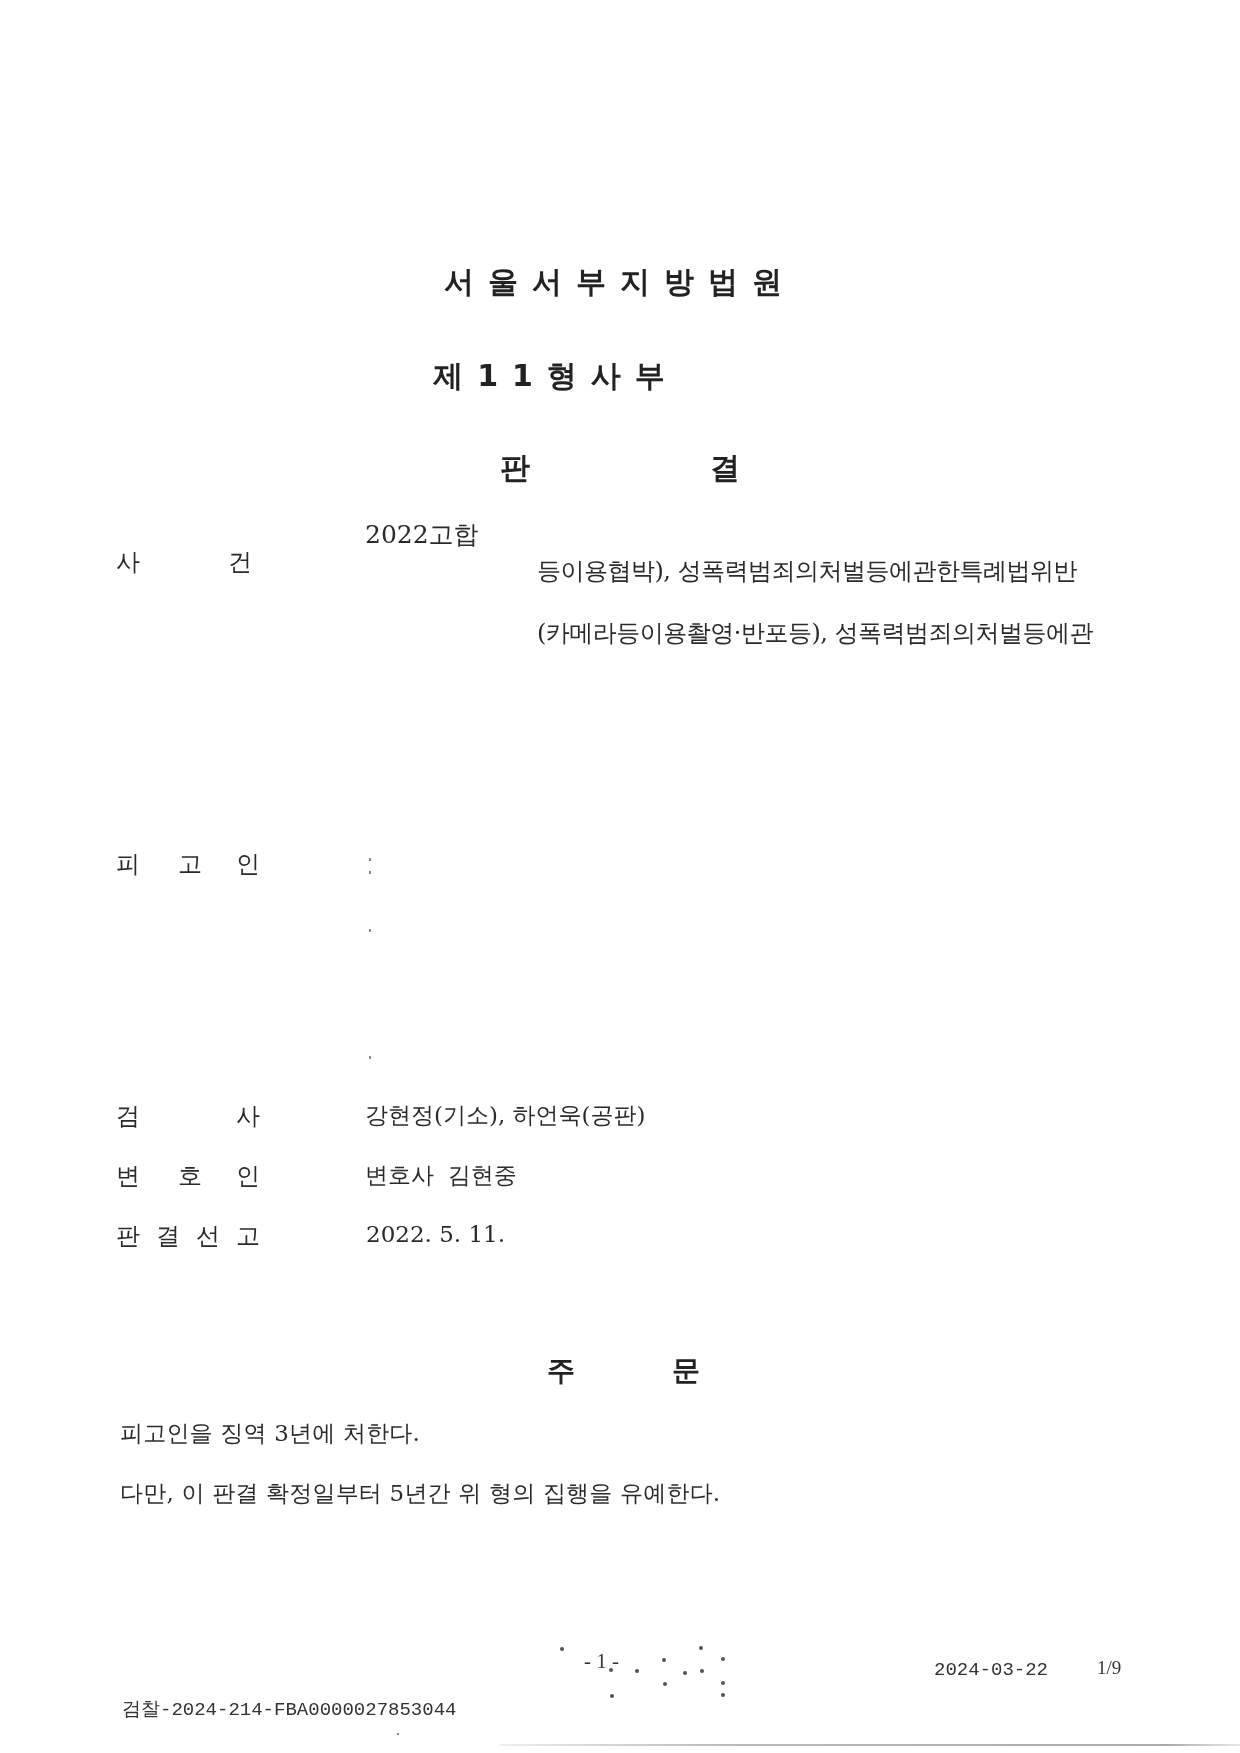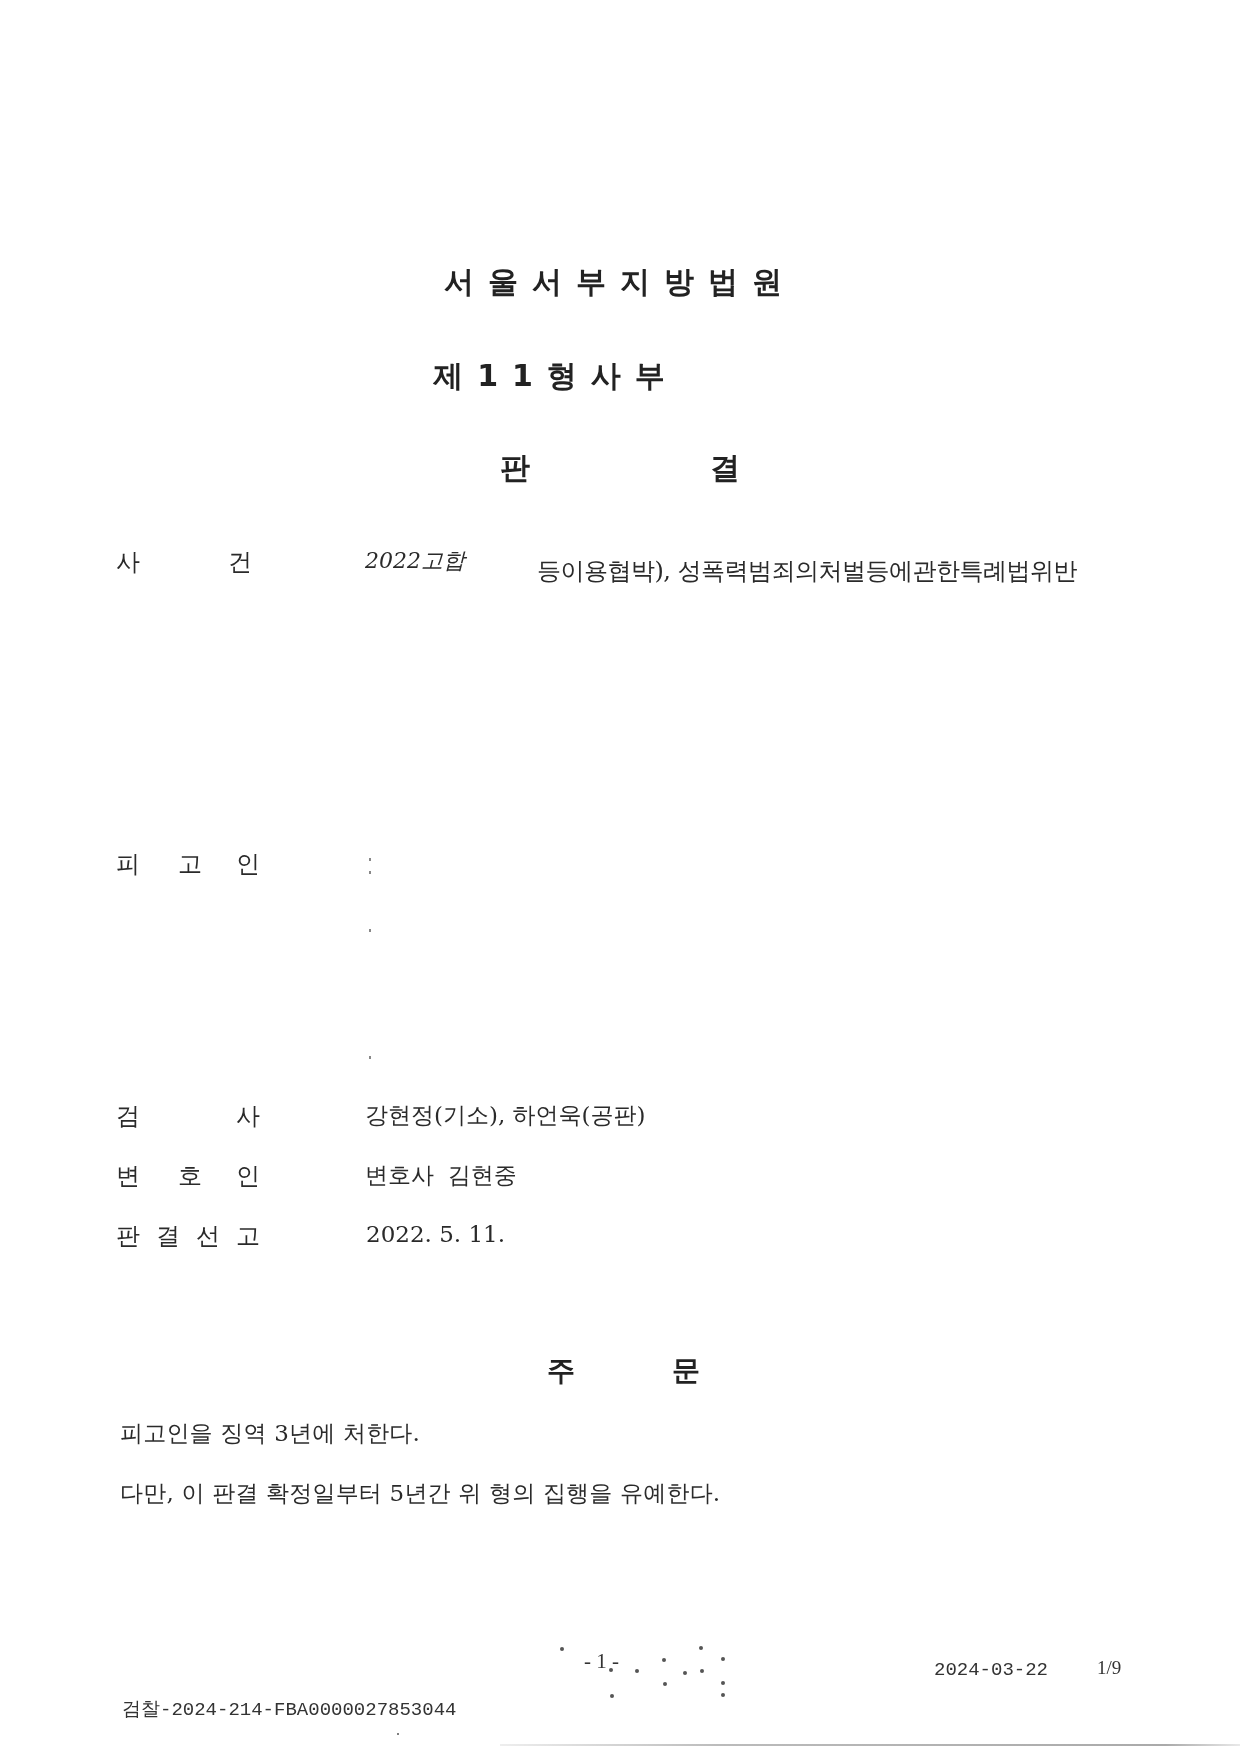--- a/index.html
+++ b/index.html
@@ -46,21 +46,21 @@
     .field-label {
       font-size: 24px;
       color: #2a2a2a;
     }
     .label-char { position: absolute; }
 
     .field-value {
       font-size: 23px;
       color: #2a2a2a;
     }
-    .case-number { left: 365px; top: 546px; font-size: 22px; font-style: italic; }
+    .case-number { left: 365px; top: 518px; font-size: 25px; }
 
     .case-name {
       left: 537px; top: 540px;
       width: 600px;
       font-size: 24px;
       line-height: 62px;
       white-space: normal;
       letter-spacing: -0.5px;
     }
     .case-name .line { display: block; white-space: nowrap; }
@@ -114,20 +114,21 @@
 <div class="abs doc-type" style="left:500px;">판</div>
 <div class="abs doc-type" style="left:710px;">결</div>
 
 <div class="abs field-label" style="left:0; top:546px;">
   <span class="label-char" style="left:116px;">사</span>
   <span class="label-char" style="left:228px;">건</span>
 </div>
 <div class="abs field-value case-number">2022고합</div>
 <div class="abs case-name">
   <span class="line">등이용협박), 성폭력범죄의처벌등에관한특례법위반</span>
+  <span class="line">(카메라등이용촬영·반포등), 성폭력범죄의처벌등에관</span>
 </div>
 
 <div class="abs field-label" style="left:0; top:848px;">
   <span class="label-char" style="left:116px;">피</span>
   <span class="label-char" style="left:178px;">고</span>
   <span class="label-char" style="left:236px;">인</span>
 </div>
 <div class="abs field-value" style="left:369px; top:848px;"></div>
 <div class="abs redact-mark" style="top:858px;"></div>
 <div class="abs redact-mark" style="top:871px;"></div>

